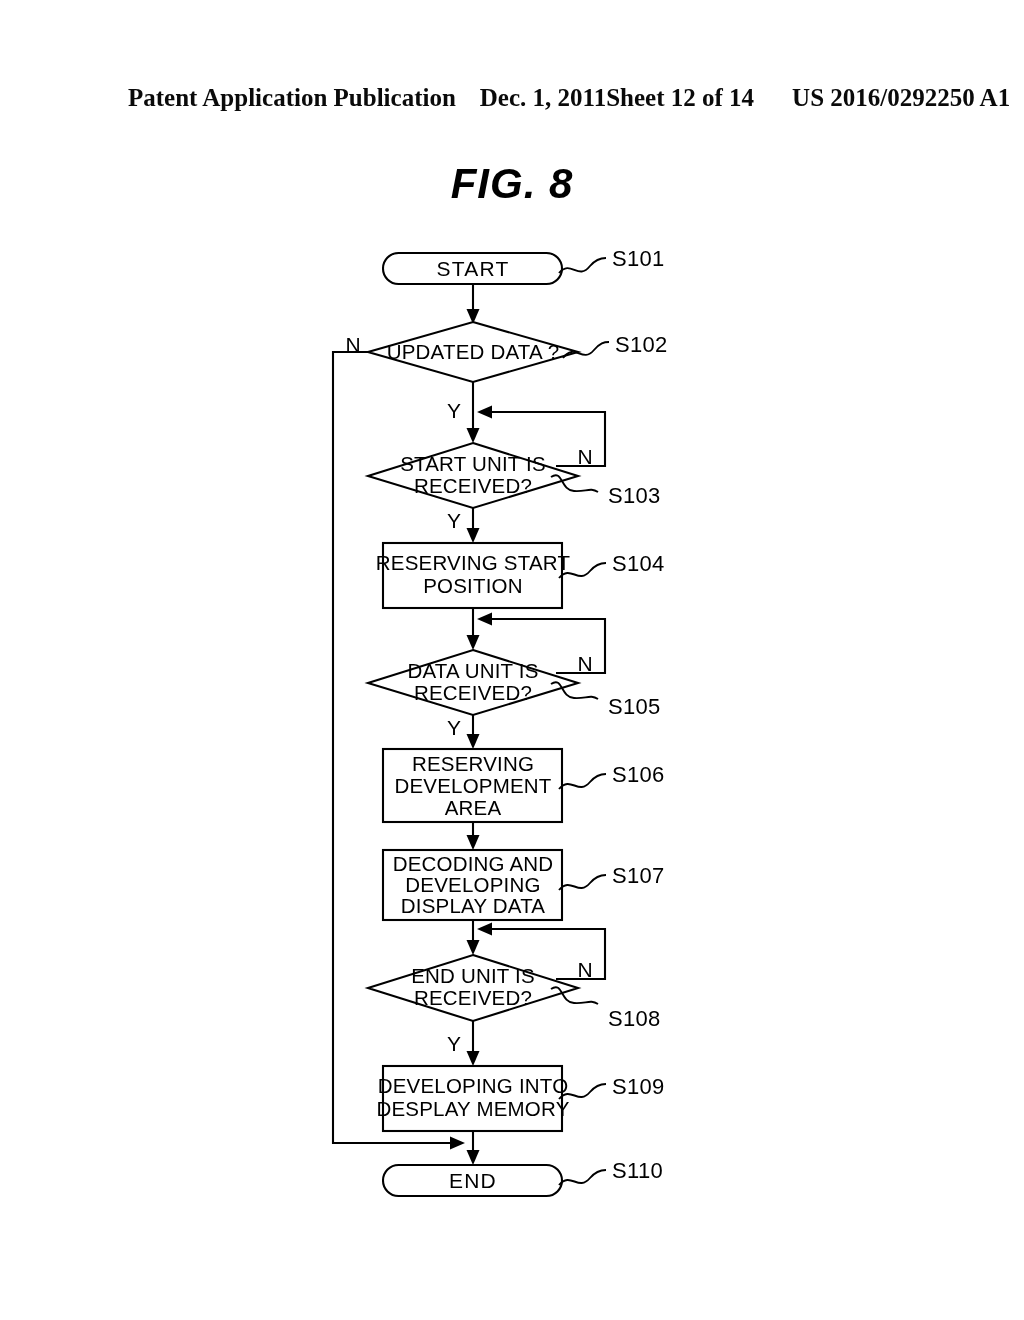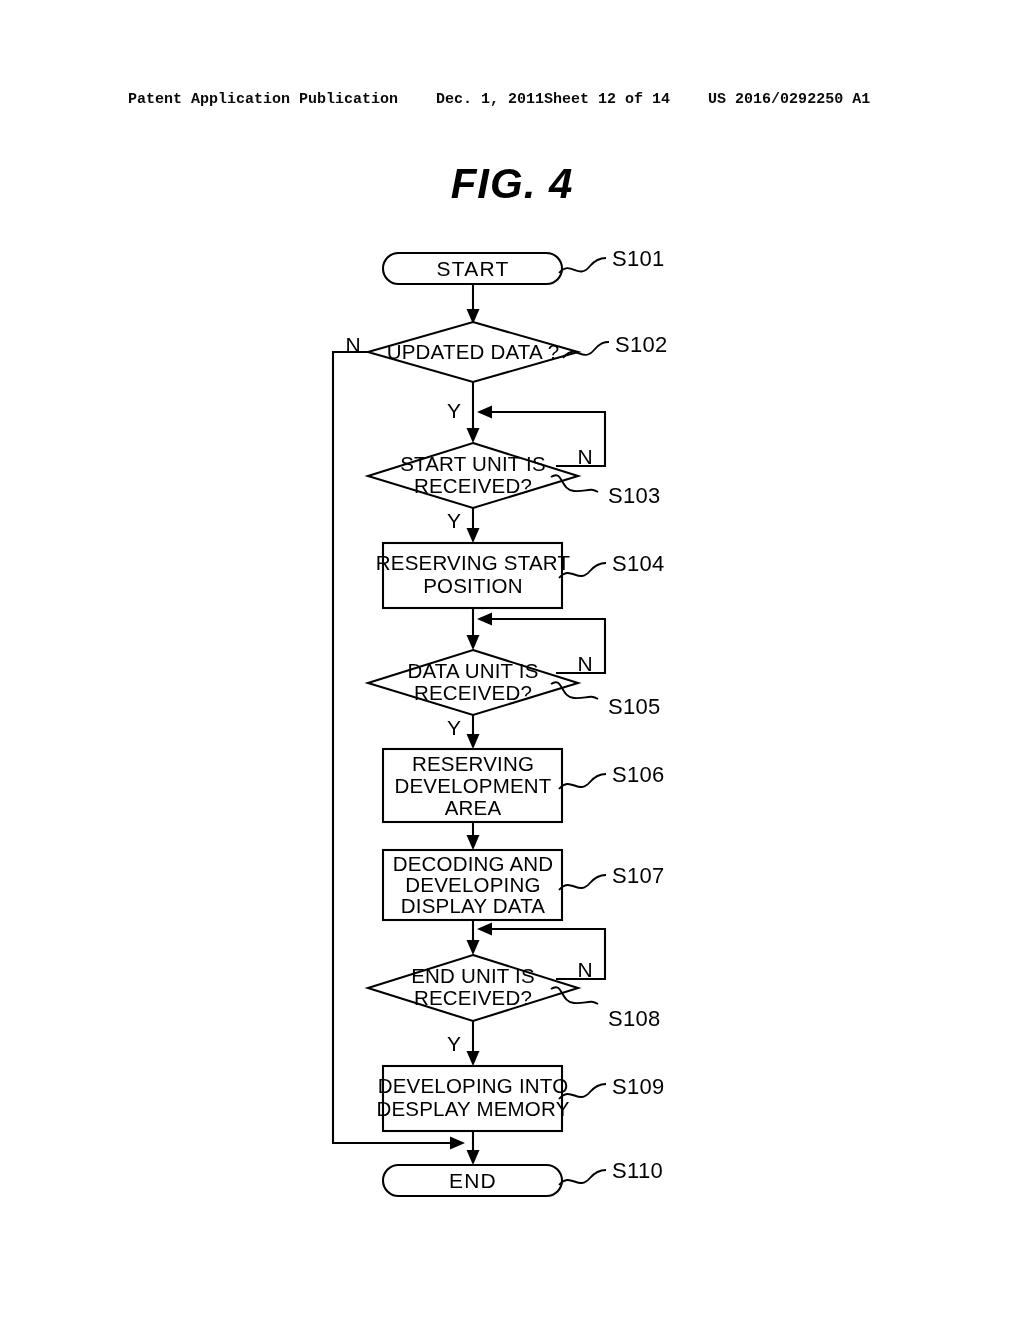--- a/index.html
+++ b/index.html
@@ -23,31 +23,31 @@
     height: 1320px;
     background: #ffffff;
   }
   
   .page-header {
     position: absolute;
     left: 128px;
     top: 86px;
     width: 768px;
     height: 26px;
-    font-family: Liberation Mono, monospace;
+    font-family: Liberation Serif, serif;
     font-weight: bold;
-    font-size: 15px;
+    font-size: 25px;
     letter-spacing: 0px;
     white-space: nowrap;
     color: #0a0a0a;
     display: flex;
-    align-items: center;
+    align-items: flex-end;
   }
   .page-header .h-pub   { }
-  .page-header .h-date  { margin-left: 38px; }
+  .page-header .h-date  { margin-left: 24px; }
   .page-header .h-sheet { }
   .page-header .h-pat   { margin-left: 38px; }
 
   
   .fig-title {
     position: absolute;
     left: 0;
     top: 160px;
     width: 1024px;
     text-align: center;
@@ -114,21 +114,21 @@
 
 <div id="page">
 
   <div class="page-header">
     <span class="h-pub">Patent Application Publication</span>
     <span class="h-date">Dec. 1, 2011</span>
     <span class="h-sheet">Sheet 12 of 14</span>
     <span class="h-pat">US 2016/0292250 A1</span>
   </div>
 
-  <div class="fig-title">FIG. 4</div>
+  <div class="fig-title">FIG. 8</div>
 
   <svg id="flow" viewBox="0 0 1024 1320">
 
     <g>
       <line class="conn" x1="473" y1="283" x2="473" y2="314"></line>
       <polygon class="arrowhead" points="473,324 466.5,309 479.5,309"></polygon>
     </g>
 
     <g>
       <line class="conn" x1="473" y1="382" x2="473" y2="433"></line>

